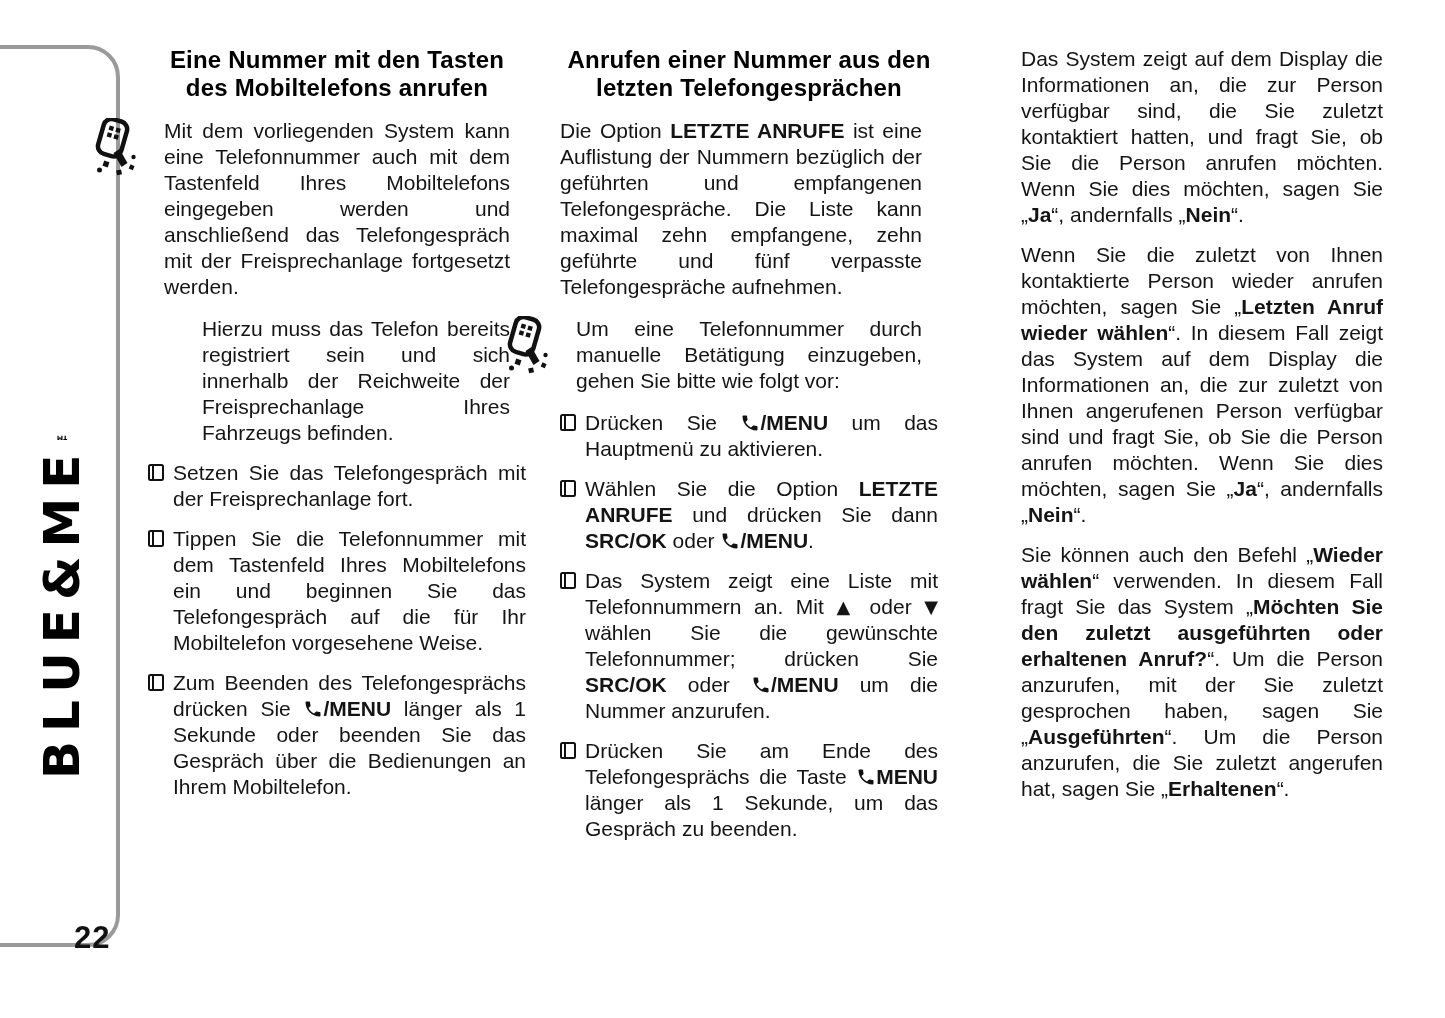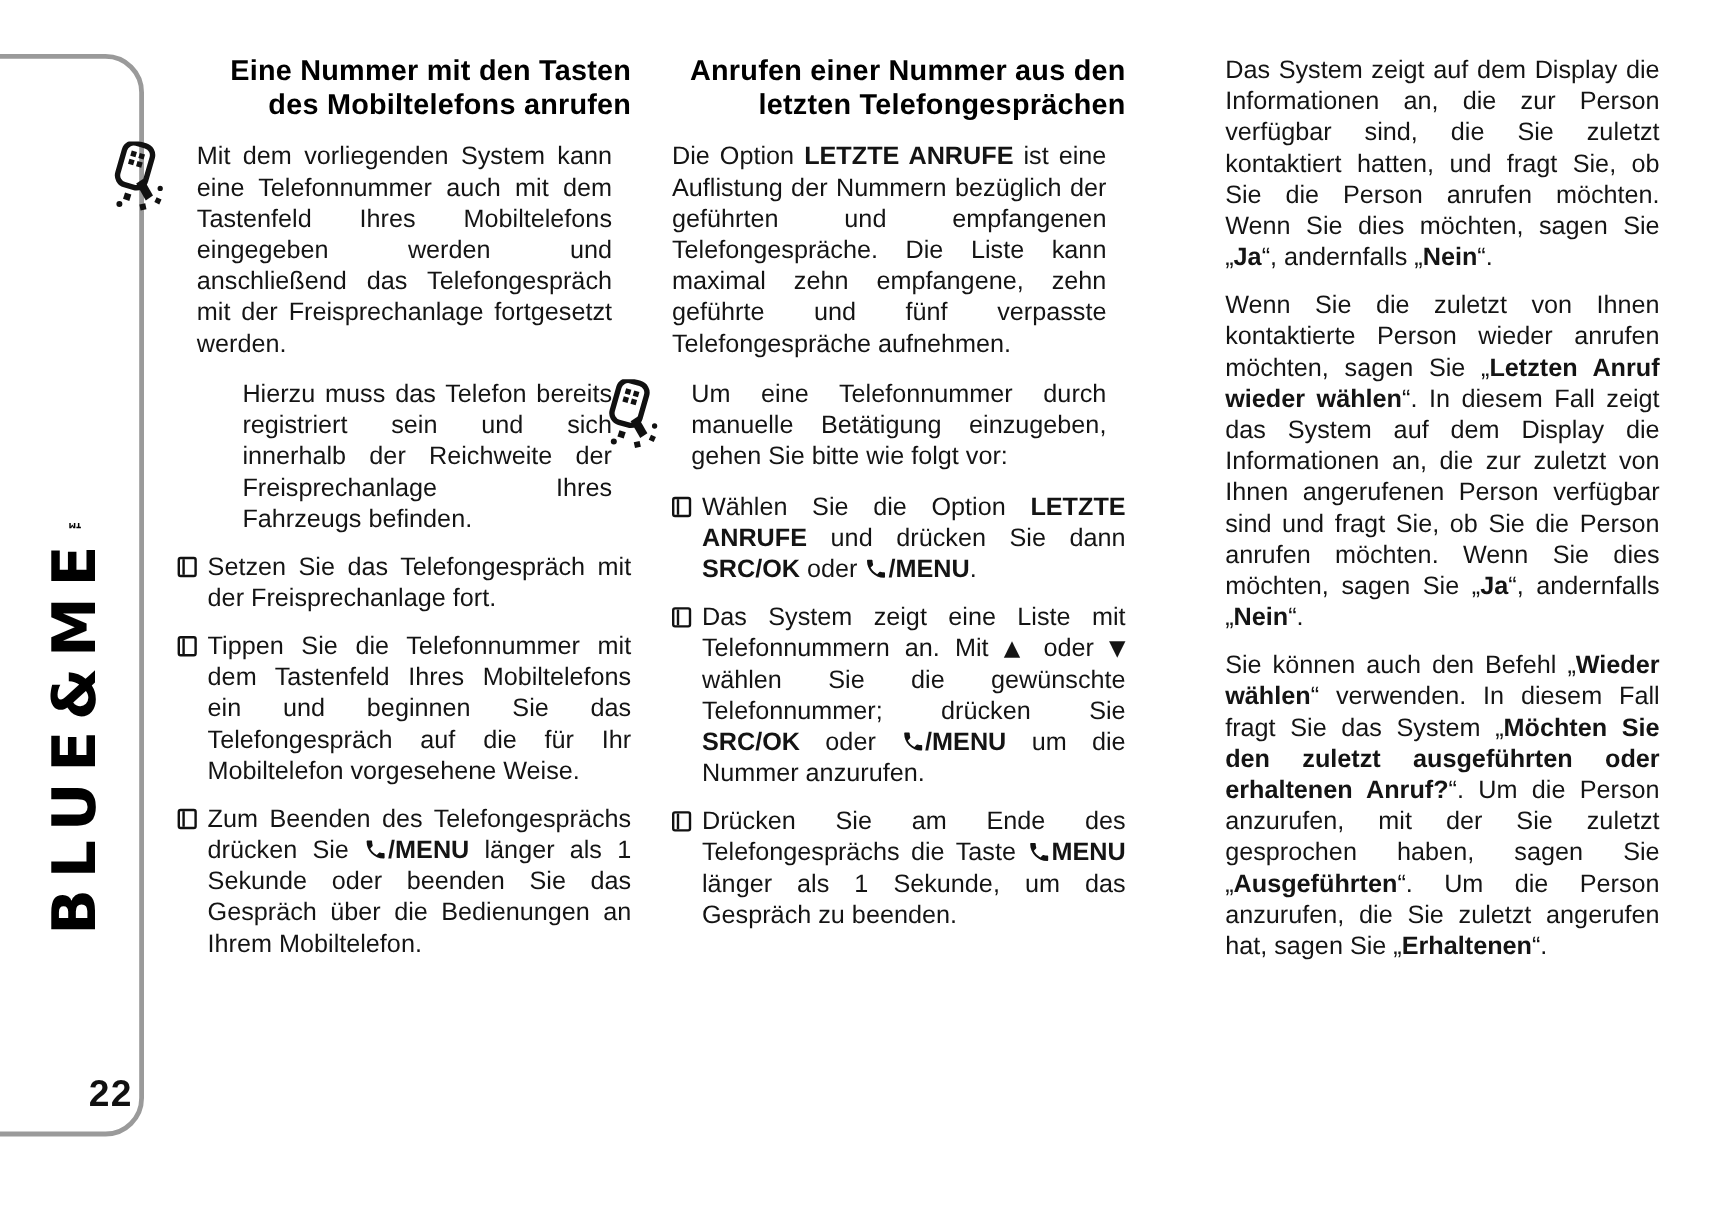--- a/index.html
+++ b/index.html
@@ -15,33 +15,33 @@
   }
   .brand-logo{
     position:absolute;left:14px;top:362px;height:480px;width:96px;
     display:flex;align-items:center;justify-content:center;
     writing-mode:vertical-rl;transform:rotate(180deg);
     font-family:"DejaVu Sans", sans-serif;
     font-weight:700;font-size:50px;letter-spacing:9px;color:#000;
   }
   .brand-logo .tm{font-size:15px;letter-spacing:0;font-weight:700;margin-top:2px;}
   .page-number{
-    position:absolute;left:74px;top:894px;
+    position:absolute;left:74px;top:920px;
     font-size:31px;font-weight:800;color:#111;letter-spacing:1px;
   }
   
   .col{
     position:absolute;top:46px;width:378px;
     font-size:21px;line-height:26px;text-align:justify;
     hyphens:auto;-webkit-hyphens:auto;
   }
   .col0{left:148px;} .col1{left:560px;} .col2{left:1021px;}
   .col h2{
     font-size:24px;line-height:28px;margin:0 0 16px 0;font-weight:700;
-    text-align:right;color:#000;letter-spacing:0.2px;
+    text-align:center;color:#000;letter-spacing:0.2px;
   }
   .para{margin:0 16px 14px 0;}
   .indent{margin-left:54px;}
   .icon-para{position:relative;margin:0 0 14px 0;}
   .icon-para .pt{margin:16px;}
   .block-icon{position:absolute;left:-57px;top:0;width:51px;height:60px;}
   .block-icon svg{width:100%;height:100%;display:block;}
   .block-icon[data-name="voice-command-icon"]{width:60px;height:64px;left:-64px;top:2px;}
   .bullet{position:relative;padding-left:25px;margin:0 0 14px 0;}
   .bullet .bt{margin:0;}
@@ -142,20 +142,28 @@
               <circle cx="42" cy="39" r="2.2"></circle>
             </g>
           </svg>
         </span>
         <p class="pt" data-name="paragraph"><span data-name="text-run">Um eine Telefonnummer durch manuelle Betätigung einzugeben, gehen Sie bitte wie folgt vor:</span></p>
       </div>
       <div class="bullet indent" data-name="bullet-item">
         <span class="bullet-marker" data-name="checkbox-bullet-icon">
           <span class="bar"></span>
         </span>
+        <p class="bt" data-name="bullet-text"><span data-name="text-run">Drücken Sie </span><span class="inline-icon" data-name="phone-handset-icon"><svg viewBox="0 0 24 24">
+              <path fill="#111" d="M6.62 10.79c1.44 2.83 3.76 5.14 6.59 6.59l2.2-2.21c.27-.27.67-.36 1.02-.24 1.12.37 2.33.57 3.57.57.55 0 1 .45 1 1V20c0 .55-.45 1-1 1-9.39 0-17-7.61-17-17 0-.55.45-1 1-1h3.5c.55 0 1 .45 1 1 0 1.25.2 2.45.57 3.57.11.35.03.74-.25 1.02l-2.2 2.2z"></path>
+            </svg></span><span data-name="bold-text-run" class="b">/MENU</span><span data-name="text-run"> um das Hauptmenü zu aktivieren.</span></p>
+      </div>
+      <div class="bullet indent" data-name="bullet-item">
+        <span class="bullet-marker" data-name="checkbox-bullet-icon">
+          <span class="bar"></span>
+        </span>
         <p class="bt" data-name="bullet-text"><span data-name="text-run">Wählen Sie die Option </span><span data-name="bold-text-run" class="b">LETZTE ANRUFE</span><span data-name="text-run"> und drücken Sie dann </span><span data-name="bold-text-run" class="b">SRC/OK</span><span data-name="text-run"> oder </span><span class="inline-icon" data-name="phone-handset-icon"><svg viewBox="0 0 24 24">
               <path fill="#111" d="M6.62 10.79c1.44 2.83 3.76 5.14 6.59 6.59l2.2-2.21c.27-.27.67-.36 1.02-.24 1.12.37 2.33.57 3.57.57.55 0 1 .45 1 1V20c0 .55-.45 1-1 1-9.39 0-17-7.61-17-17 0-.55.45-1 1-1h3.5c.55 0 1 .45 1 1 0 1.25.2 2.45.57 3.57.11.35.03.74-.25 1.02l-2.2 2.2z"></path>
             </svg></span><span data-name="bold-text-run" class="b">/MENU</span><span data-name="text-run">.</span></p>
       </div>
       <div class="bullet indent" data-name="bullet-item">
         <span class="bullet-marker" data-name="checkbox-bullet-icon">
           <span class="bar"></span>
         </span>
         <p class="bt" data-name="bullet-text"><span data-name="text-run">Das System zeigt eine Liste mit Telefonnummern an. Mit </span><span class="inline-icon tri" data-name="up-triangle-icon">▲</span><span data-name="text-run"> oder </span><span class="inline-icon tri" data-name="down-triangle-icon">▼</span><span data-name="text-run"> wählen Sie die gewünschte Telefonnummer; drücken Sie </span><span data-name="bold-text-run" class="b">SRC/OK</span><span data-name="text-run"> oder </span><span class="inline-icon" data-name="phone-handset-icon"><svg viewBox="0 0 24 24">
               <path fill="#111" d="M6.62 10.79c1.44 2.83 3.76 5.14 6.59 6.59l2.2-2.21c.27-.27.67-.36 1.02-.24 1.12.37 2.33.57 3.57.57.55 0 1 .45 1 1V20c0 .55-.45 1-1 1-9.39 0-17-7.61-17-17 0-.55.45-1 1-1h3.5c.55 0 1 .45 1 1 0 1.25.2 2.45.57 3.57.11.35.03.74-.25 1.02l-2.2 2.2z"></path>

